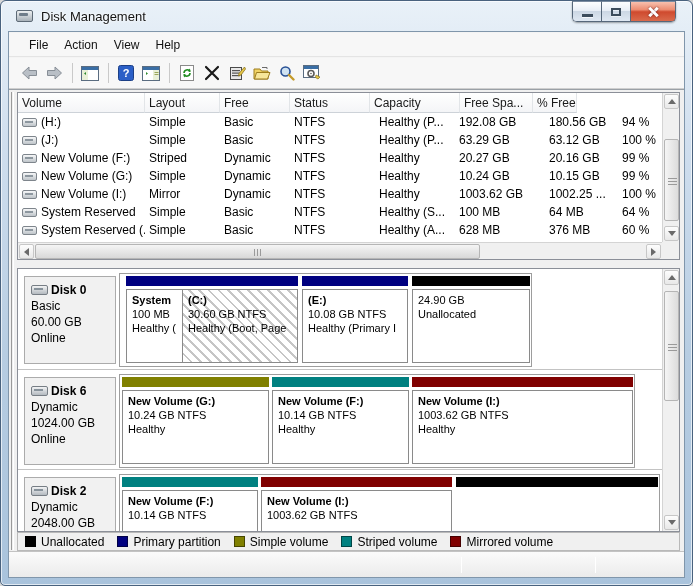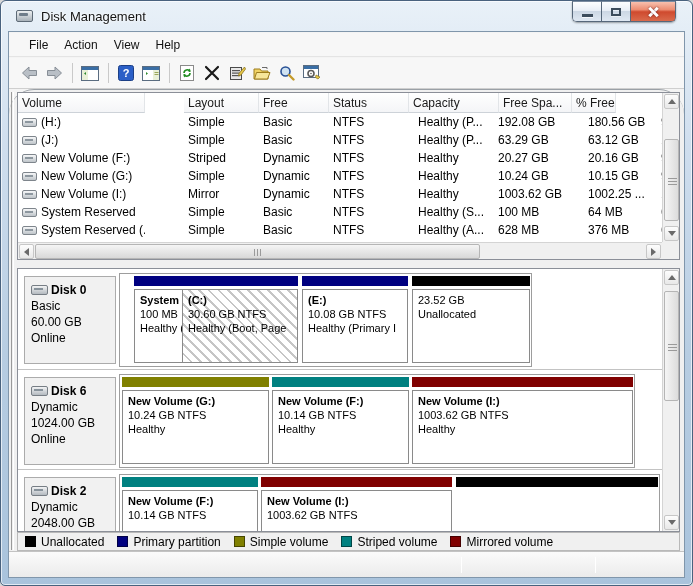--- a/index.html
+++ b/index.html
@@ -30,30 +30,30 @@
   
   .client{position:absolute;left:7px;right:7px;top:30px;bottom:7px;background:#f4f4f4;border:1px solid #8096ab;}
   .menubar{position:absolute;left:8px;right:8px;top:32px;height:24px;background:#f7f7f7;border-bottom:1px solid #e4e4e4;
     display:flex;align-items:center;padding-left:12px;font-size:12px;color:#111;}
   .menu-item{padding:3px 8px;cursor:default;}
   .toolbar{position:absolute;left:8px;right:8px;top:57px;height:31px;background:#f7f7f7;border-bottom:1px solid #cfcfcf;
     display:flex;align-items:center;padding-left:8px;}
   .tbtn{width:24px;height:24px;display:flex;align-items:center;justify-content:center;margin-right:1px;}
   .tsep{width:1px;height:20px;background:#c9c9c9;margin:0 5px;}
   
-  .workarea{position:absolute;left:8px;right:8px;top:88px;bottom:8px;background:#f0f0f0;border-top:1px solid #9aa0a6;border-radius:25px;}
+  .workarea{position:absolute;left:8px;right:8px;top:88px;bottom:8px;background:#f0f0f0;border-top:1px solid #9aa0a6;}
   .tree-groove{position:absolute;left:2px;top:2px;width:3px;height:458px;border-left:1px solid #9a9a9a;border-right:1px solid #fff;}
   
   .listpane{position:absolute;left:8px;top:2px;width:663px;height:168px;background:#fff;border:1px solid #8b8f98;overflow:hidden;}
   .lheader{display:flex;height:20px;}
   .hcell{font-size:12px;color:#1a1a1a;padding:3px 0 0 4px;background:linear-gradient(#ffffff,#f4f5f7);
     border-right:1px solid #e2e5e8;border-bottom:1px solid #cdd2d8;white-space:nowrap;overflow:hidden;flex:none;}
   .lrow{display:flex;height:18px;align-items:center;}
   .lcell{font-size:12px;color:#000;padding-left:4px;white-space:nowrap;overflow:hidden;flex:none;}
-  .c0{width:127px;}.c1{width:75px;margin-left:39px;}.c2{width:70px;}.c3{width:85px;}.c4{width:80px;}.c5{width:90px;}.c6{width:73px;}.c7{width:44px;}
+  .c0{width:127px;}.c1{width:75px;}.c2{width:70px;}.c3{width:85px;}.c4{width:80px;}.c5{width:90px;}.c6{width:73px;}.c7{width:44px;}
   .c0.lcell{display:flex;align-items:center;gap:4px;}
   .vol-icon{flex:none;width:15px;height:9px;border:1px solid #7e858c;border-radius:2px;background:linear-gradient(#f6f7f8,#bfc5ca);position:relative;}
   .vol-icon::after{content:"";position:absolute;left:2px;top:2px;width:8px;height:2px;background:#8d979f;}
   
   .vscroll{position:absolute;right:0;top:0;width:17px;background:#f0f0f0;border-left:1px solid #d4d4d4;}
   .listpane .vscroll{bottom:17px;}
   .sbtn{position:absolute;left:1px;width:15px;height:15px;background:linear-gradient(#fdfdfd,#e8e8e8);border:1px solid #c7c7c7;border-radius:2px;
     display:flex;align-items:center;justify-content:center;}
   .arrow{width:0;height:0;border-left:4px solid transparent;border-right:4px solid transparent;}
   .arrow.up{border-bottom:5px solid #6a6a6a;}
@@ -349,21 +349,21 @@
         <div class="disklabel">
           <div class="diskname">
               <span class="disk-icon"></span>
               <span>Disk 0</span>
             </div>
           <div>Basic</div>
           <div>60.00 GB</div>
           <div>Online</div>
         </div>
         <div class="strip" style="width:413px;">
-          <div class="part" style="left:14px;width:57px;">
+          <div class="part" style="left:6px;width:57px;">
             <div class="pbar" style="background: rgb(0, 0, 128);"></div>
             <div class="pbox">
                 <div class="pname">System</div>
                 <div>100 MB</div>
                 <div>Healthy (</div>
               </div>
           </div>
           <div class="part" style="left:62px;width:116px;">
             <div class="pbar" style="background: rgb(0, 0, 128);"></div>
             <div class="pbox hatched">
@@ -377,21 +377,21 @@
             <div class="pbox">
                 <div class="pname">(E:)</div>
                 <div>10.08 GB NTFS</div>
                 <div>Healthy (Primary I</div>
               </div>
           </div>
           <div class="part" style="left:292px;width:118px;">
             <div class="pbar" style="background: rgb(0, 0, 0);"></div>
             <div class="pbox">
                 <div class="pname"></div>
-                <div>23.52 GB</div>
+                <div>24.90 GB</div>
                 <div>Unallocated</div>
               </div>
           </div>
         </div>
       </div>
 
       <div class="diskrow sep" style="top:100px;">
         <div class="disklabel">
           <div class="diskname">
               <span class="disk-icon"></span>

